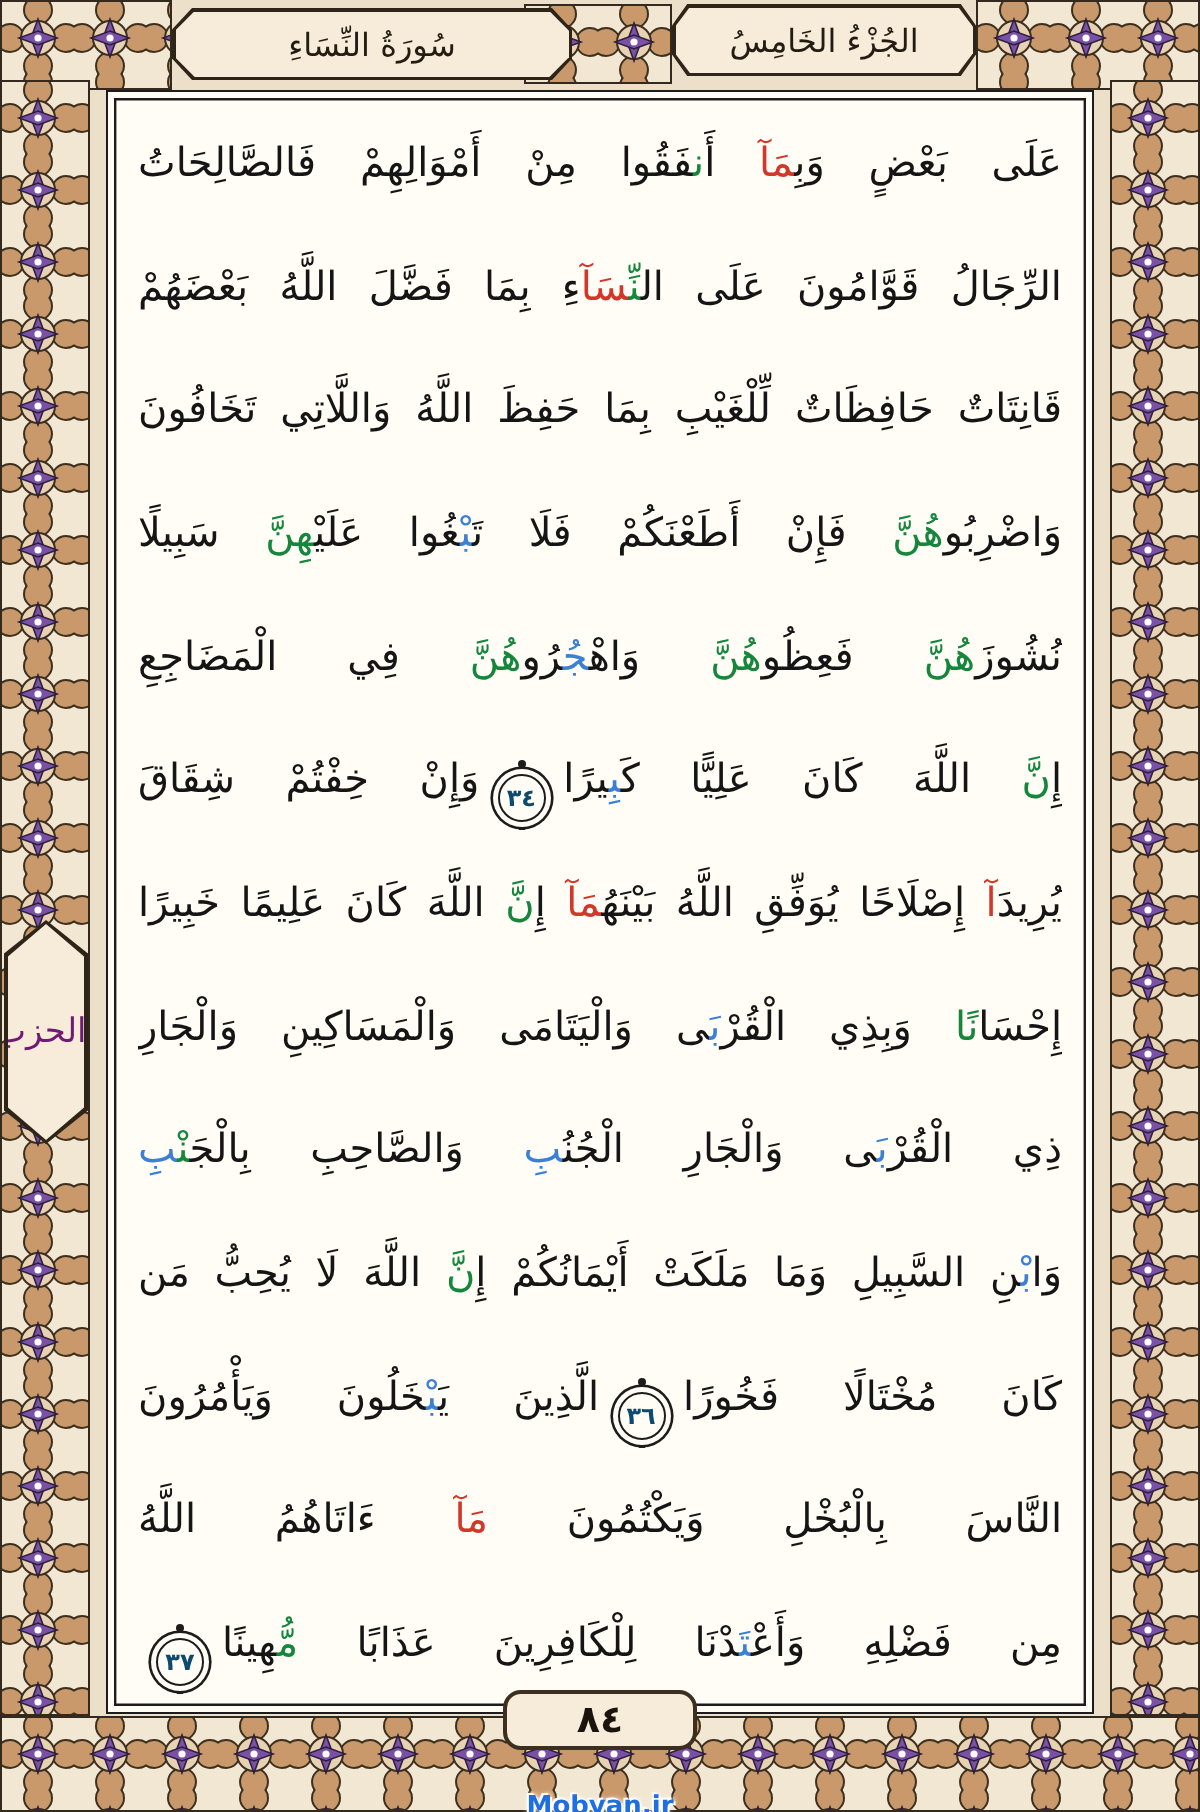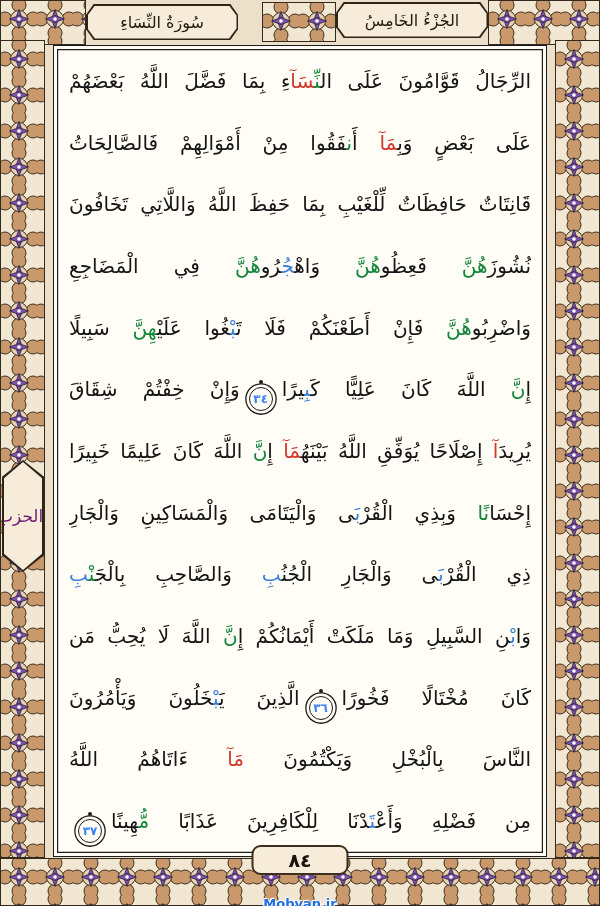--- a/index.html
+++ b/index.html
@@ -21,36 +21,36 @@
   .strip svg{display:block;width:100%;height:100%}
   .p-cream{fill:#f2e7d3}
   .p-vine{fill:var(--border_tan,#c9996b);stroke:#3c2f1f;stroke-width:1}
   .p-leaf{fill:#e7d3b4;stroke:#3c2f1f;stroke-width:1}
   .p-flower{fill:var(--flower_purple,#7b50a6);stroke:#2c1f3c;stroke-width:.8}
   .p-dot{fill:#ffffff}
 
   
   .cartouche{position:absolute;clip-path:polygon(5% 0,95% 0,100% 30%,100% 70%,95% 100%,5% 100%,0 70%,0 30%);background:#2e2418;display:flex;align-items:center;justify-content:center}
   .cartouche .inner{position:absolute;inset:1.5px;clip-path:polygon(5% 0,95% 0,100% 30%,100% 70%,95% 100%,5% 100%,0 70%,0 30%);background:var(--panel_cream,#f6ecd9);display:flex;align-items:center;justify-content:center}
-  .cartouche.surah{left:86px;top:4px;width:152px;height:36px}
+  .cartouche.surah{left:86px;top:4px;width:200px;height:36px}
   .cartouche.juz{left:336px;top:2px;width:152px;height:36px}
   .cartouche .label{font-size:16px;color:#241c12;direction:rtl;white-space:nowrap}
 
   
   .frame{position:absolute;left:53px;top:45px;width:494px;height:812px;background:#fffdf6;border:1.8px solid var(--ink);box-shadow:inset 0 0 0 3px #fffdf6,inset 0 0 0 4.2px var(--ink)}
 
   .lines{position:absolute;left:15px;right:15px;top:9px;bottom:9px;display:flex;flex-direction:column;justify-content:space-between;direction:rtl}
   .qline{height:52px;line-height:52px;text-align:justify;text-align-last:justify;white-space:nowrap;overflow:hidden;font-size:20px;color:#151515;letter-spacing:0}
   .c-k{color:var(--text_black,#151515)}
   .c-g{color:var(--tajweed_green,#15863c)}
   .c-r{color:var(--tajweed_red,#d2372a)}
   .c-b{color:var(--tajweed_blue,#3c7fd6)}
 
   
-  .ayah-m{position:relative;display:inline-flex;align-items:center;justify-content:center;width:24px;height:24px;background:#fffdf6;border:1.3px solid var(--ink);border-radius:50%;box-shadow:0 0 0 2.5px #fffdf6,0 0 0 3.8px var(--ink);font-size:12px;font-weight:bold;color:#3b82f6;margin:0 9px;vertical-align:-7px;line-height:24px}
+  .ayah-m{position:relative;display:inline-flex;align-items:center;justify-content:center;width:24px;height:24px;background:#fffdf6;border:1.3px solid var(--ink);border-radius:50%;box-shadow:0 0 0 2.5px #fffdf6,0 0 0 3.8px var(--ink);font-size:12px;font-weight:bold;color:#0c4a6e;margin:0 9px;vertical-align:-7px;line-height:24px}
   .ayah-m::before,.ayah-m::after{content:"";position:absolute;width:4px;height:4px;background:var(--ink);border-radius:50%;left:50%;transform:translateX(-50%)}
   .ayah-m::before{top:-8px}
   .ayah-m::after{bottom:-8px}
 
   
   .rub-star{position:relative;display:inline-block;width:14px;height:14px;margin:0 10px;vertical-align:-2px}
   .rub-star::before,.rub-star::after{content:"";position:absolute;inset:0;border:1.5px solid var(--ink);background:#fffdf6}
   .rub-star::after{transform:rotate(45deg)}
   .rub-star i{position:absolute;inset:4px;background:var(--ink);border-radius:50%;z-index:2}
 
@@ -138,25 +138,25 @@
   <div class="hizb-badge">
     <div class="inner">
       <span class="rub">ربع</span>
       <span class="hizb">الحزب</span>
       <span class="num">٩</span>
     </div>
   </div>
 
   <div class="frame">
     <div class="lines">
+        <div class="qline"><span class="c-k">عَلَى بَعْضٍ وَبِ</span><span class="c-r">مَآ</span><span class="c-k"> أَ</span><span class="c-g">ن</span><span class="c-k">فَقُوا مِنْ أَمْوَالِهِمْ فَالصَّالِحَاتُ</span></div>
         <div class="qline"><span class="c-k">الرِّجَالُ قَوَّامُونَ عَلَى ال</span><span class="c-g">نِّ</span><span class="c-r">سَآ</span><span class="c-k">ءِ بِمَا فَضَّلَ اللَّهُ بَعْضَهُمْ</span></div>
-        <div class="qline"><span class="c-k">عَلَى بَعْضٍ وَبِ</span><span class="c-r">مَآ</span><span class="c-k"> أَ</span><span class="c-g">ن</span><span class="c-k">فَقُوا مِنْ أَمْوَالِهِمْ فَالصَّالِحَاتُ</span></div>
         <div class="qline"><span class="c-k">قَانِتَاتٌ حَافِظَاتٌ لِّلْغَيْبِ بِمَا حَفِظَ اللَّهُ وَاللَّاتِي تَخَافُونَ</span></div>
+        <div class="qline"><span class="c-k">وَاضْرِبُو</span><span class="c-g">هُنَّ</span><span class="c-k"> فَإِنْ أَطَعْنَكُمْ فَلَا تَ</span><span class="c-b">بْ</span><span class="c-k">غُوا عَلَيْ</span><span class="c-g">هِنَّ</span><span class="c-k"> سَبِيلًا</span></div>
         <div class="qline"><span class="c-k">نُشُوزَ</span><span class="c-g">هُنَّ</span><span class="c-k"> فَعِظُو</span><span class="c-g">هُنَّ</span><span class="c-k"> وَاهْ</span><span class="c-b">جُ</span><span class="c-k">رُو</span><span class="c-g">هُنَّ</span><span class="c-k"> فِي الْمَضَاجِعِ</span></div>
-        <div class="qline"><span class="c-k">وَاضْرِبُو</span><span class="c-g">هُنَّ</span><span class="c-k"> فَإِنْ أَطَعْنَكُمْ فَلَا تَ</span><span class="c-b">بْ</span><span class="c-k">غُوا عَلَيْ</span><span class="c-g">هِنَّ</span><span class="c-k"> سَبِيلًا</span></div>
         <div class="qline"><span class="c-k">إِ</span><span class="c-g">نَّ</span><span class="c-k"> اللَّهَ كَانَ عَلِيًّا كَ</span><span class="c-b">بِ</span><span class="c-k">يرًا</span><span class="ayah-m">٣٤</span><span class="c-k">وَإِنْ خِفْتُمْ شِقَاقَ</span></div>
         <div class="qline"><span class="c-k">يُرِيدَ</span><span class="c-r">آ</span><span class="c-k"> إِصْلَاحًا يُوَفِّقِ اللَّهُ بَيْنَهُ</span><span class="c-r">مَآ</span><span class="c-k"> إِ</span><span class="c-g">نَّ</span><span class="c-k"> اللَّهَ كَانَ عَلِيمًا خَبِيرًا</span></div>
         <div class="qline"><span class="c-k">إِحْسَا</span><span class="c-g">نًا</span><span class="c-k"> وَبِذِي الْقُرْ</span><span class="c-b">بَ</span><span class="c-k">ى وَالْيَتَامَى وَالْمَسَاكِينِ وَالْجَارِ</span></div>
         <div class="qline"><span class="c-k">ذِي الْقُرْ</span><span class="c-b">بَ</span><span class="c-k">ى وَالْجَارِ الْجُنُ</span><span class="c-b">بِ</span><span class="c-k"> وَالصَّاحِبِ بِالْجَ</span><span class="c-g">نْ</span><span class="c-b">بِ</span></div>
         <div class="qline"><span class="c-k">وَا</span><span class="c-b">بْ</span><span class="c-k">نِ السَّبِيلِ وَمَا مَلَكَتْ أَيْمَانُكُمْ إِ</span><span class="c-g">نَّ</span><span class="c-k"> اللَّهَ لَا يُحِبُّ مَن</span></div>
         <div class="qline"><span class="c-k">كَانَ مُخْتَالًا فَخُورًا</span><span class="ayah-m">٣٦</span><span class="c-k">الَّذِينَ يَ</span><span class="c-b">بْ</span><span class="c-k">خَلُونَ وَيَأْمُرُونَ</span></div>
         <div class="qline"><span class="c-k">النَّاسَ بِالْبُخْلِ وَيَكْتُمُونَ </span><span class="c-r">مَآ</span><span class="c-k"> ءَاتَاهُمُ اللَّهُ</span></div>
         <div class="qline"><span class="c-k">مِن فَضْلِهِ وَأَعْ</span><span class="c-b">تَ</span><span class="c-k">دْنَا لِلْكَافِرِينَ عَذَابًا </span><span class="c-g">مُّ</span><span class="c-k">هِينًا</span><span class="ayah-m">٣٧</span></div>
       </div>
   </div>

